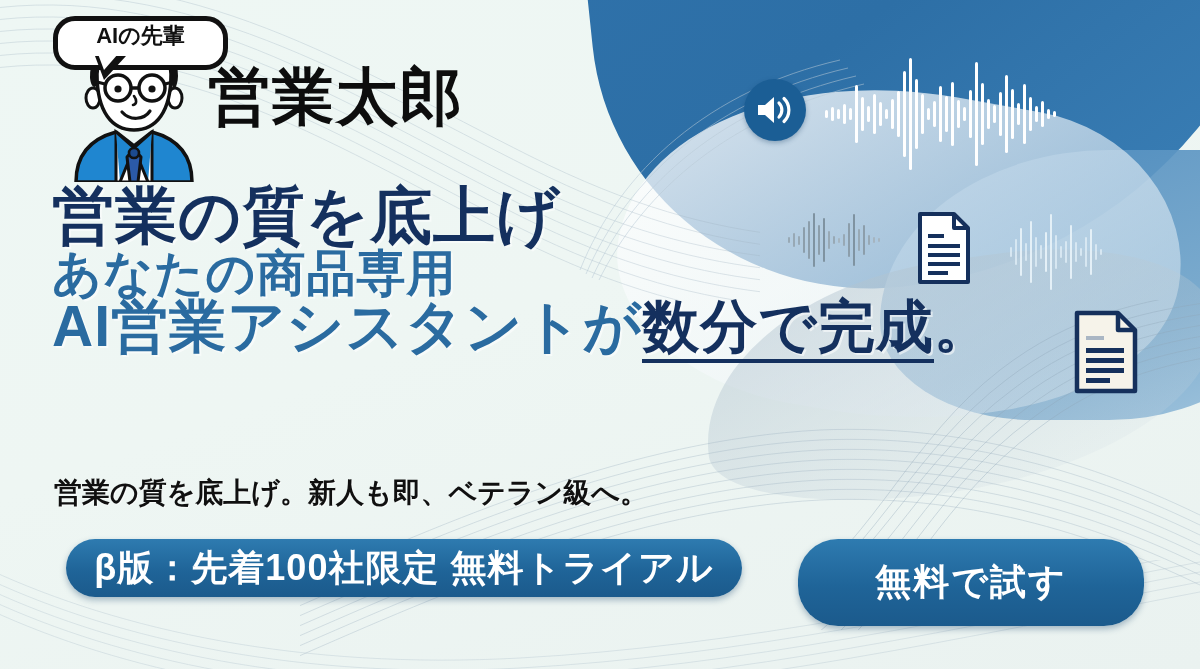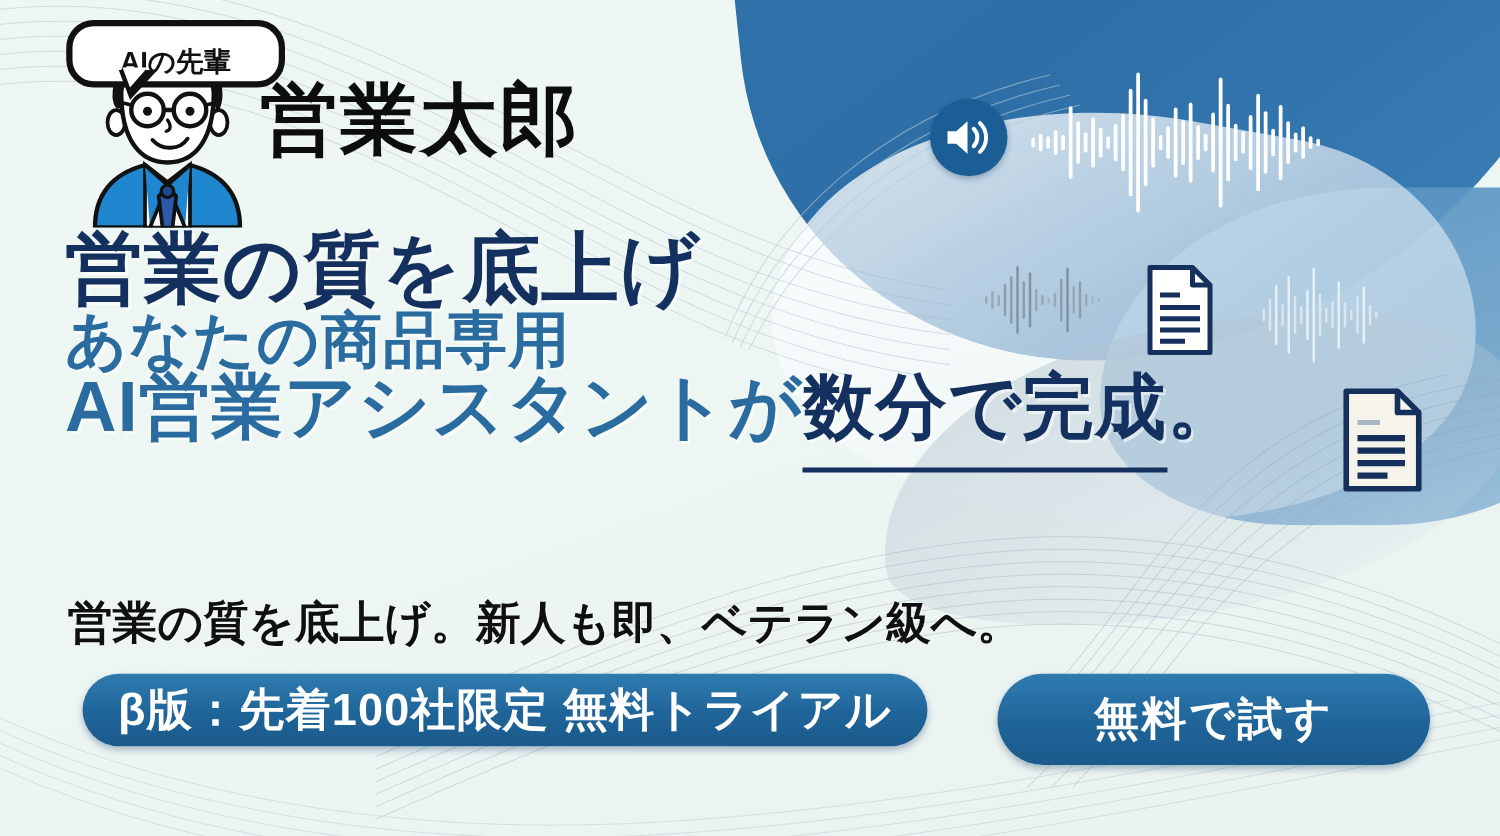--- a/index.html
+++ b/index.html
@@ -51,21 +51,21 @@
     background:#1b5e95;display:flex;align-items:center;justify-content:center;
     box-shadow:0 2px 5px rgba(20,60,100,.35);
   }
   
   .doc-icon{position:absolute;}
   
   #mascot{position:absolute;left:60px;top:12px;width:148px;height:170px;}
   #bubble{
     position:absolute;left:53px;top:16px;width:165px;height:44px;
     border:5px solid #111;border-radius:22px;background:#fff;
-    display:flex;align-items:flex-end;justify-content:center;
+    display:flex;align-items:flex-start;justify-content:center;
   }
   #bubble-label{
     font-size:22px;font-weight:700;color:#111;letter-spacing:0px;
     font-family:"Liberation Sans","DejaVu Sans",sans-serif;
   }
   #bubble-tail{
     position:absolute;left:95px;top:56px;width:0;height:0;
     border-left:9px solid transparent;border-right:22px solid transparent;
     border-top:24px solid #111;
   }
@@ -82,37 +82,37 @@
   }
   #headline{position:absolute;left:52px;top:186px;width:1010px;}
   .hl{
     font-weight:700;line-height:.98;white-space:nowrap;
     text-shadow:2px 2px 0 rgba(255,255,255,.55);
   }
   #hl-1,#hl-2{font-size:62px;color:#14305e;letter-spacing:1px;}
   #hl-3{font-size:49px;color:#2a6ba0;letter-spacing:1px;margin-top:2px;}
   #hl-4{font-size:57px;letter-spacing:1px;margin-top:2px;}
   .hl-blue{color:#2a6ba0;}
-  .hl-navy{color:#14305e;border-bottom:4px solid #14305e;padding-bottom:16px;}
+  .hl-navy{color:#14305e;border-bottom:4px solid #14305e;padding-bottom:1px;}
   .hl-navy-plain{color:#14305e;}
   #subhead{
     position:absolute;left:54px;top:474px;
-    font-size:36px;font-weight:700;color:#101010;white-space:nowrap;
+    font-size:28px;font-weight:700;color:#101010;white-space:nowrap;
     text-shadow:1px 1px 0 rgba(255,255,255,.6);
   }
   
   .cta{
     position:absolute;display:flex;align-items:center;justify-content:center;
     border-radius:40px;color:#fff;font-weight:700;
     background:linear-gradient(180deg,#2e7bb0 0%,#1f6498 55%,#1b5a8c 100%);
     box-shadow:0 3px 6px rgba(25,70,110,.35);
     cursor:pointer;white-space:nowrap;
   }
   #cta-primary{left:66px;top:539px;width:676px;height:58px;font-size:36px;letter-spacing:1px;}
-  #cta-secondary{left:798px;top:539px;width:346px;height:73px;font-size:36px;letter-spacing:2px;}
+  #cta-secondary{left:798px;top:539px;width:346px;height:87px;font-size:36px;letter-spacing:2px;}
 </style>
 </head>
 <body>
 
 <div id="hero">
 
   <div class="bg-layer">
 
     <div class="blob" id="blob-main"></div>
     <div class="blob" id="blob-second"></div>

